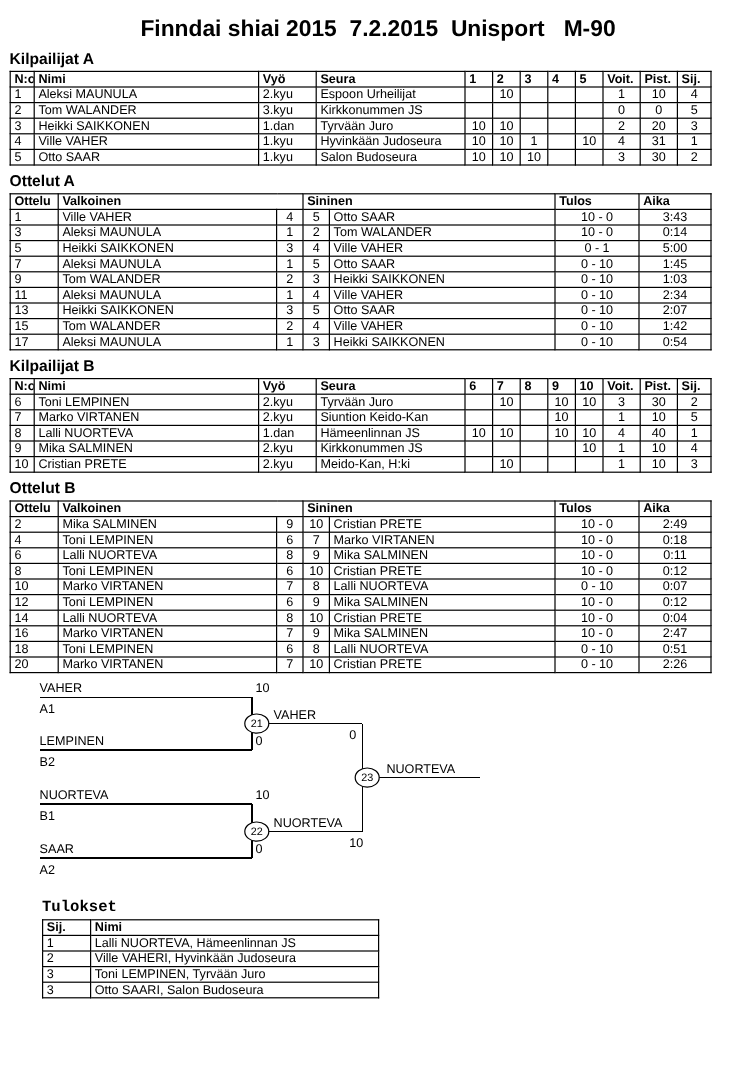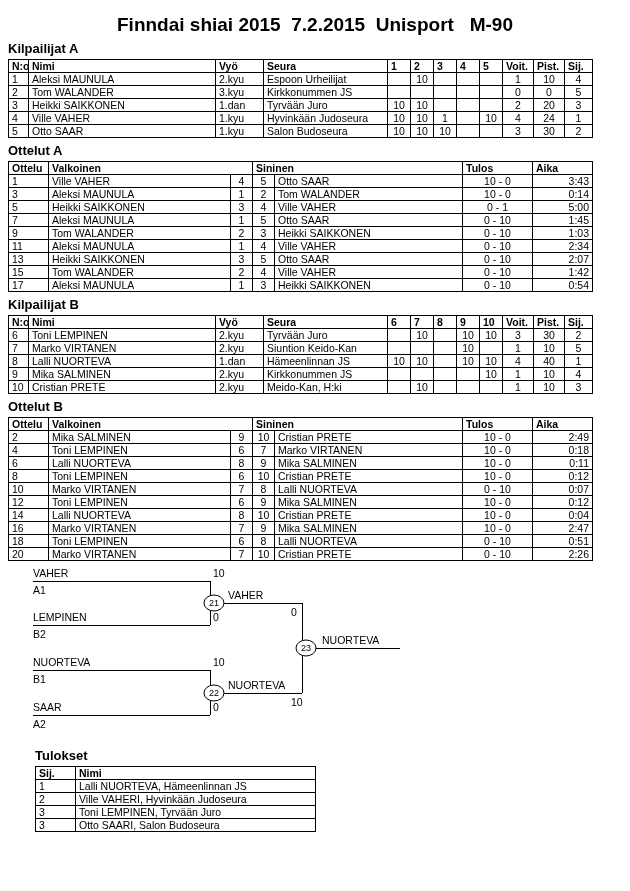--- a/index.html
+++ b/index.html
@@ -4,29 +4,29 @@
 <style>
   * { margin:0; padding:0; box-sizing:border-box; }
   html,body { width:630px; height:891px; background:#fff; color:#000;
     font-family:"Liberation Sans", sans-serif; overflow:hidden; }
   .page { width:630px; height:891px; position:relative; }
   .title { font-size:19px; font-weight:bold; text-align:center; white-space:pre; padding-top:14px; }
   .count { width:584px; margin-left:8px; text-align:right; font-size:10px; font-weight:bold; margin-top:8px; }
   .sec-heading { font-size:13px; font-weight:bold; margin:5px 0 3px 8px; }
   .h-k { width:500px; }
   .h-o { width:584px; }
-  .h-t { width:280px; margin-left:35px; }
+  .h-t { width:280px; margin-left:35px;font-family:Liberation Mono, monospace; }
   table { border-collapse:collapse; table-layout:fixed; width:584px; margin-left:8px; font-size:10.5px; }
   .t-tulokset { width:280px; margin-left:35px; }
   th,td { border:1px solid #000; height:13px; line-height:12px; padding:0 3px;
     overflow:hidden; white-space:nowrap; }
   th { font-weight:bold; text-align:left; }
   td.l { text-align:left; }
   td.c { text-align:center; padding:0 1px; }
-  td.r { text-align:right;margin-left:34px; }
+  td.r { text-align:center;margin-left:34px; }
   svg.bracket { display:block; margin-top:2px; }
   svg.bracket line { stroke:#000; stroke-width:1; shape-rendering:crispEdges; }
   svg.bracket ellipse { fill:#fff; stroke:#000; stroke-width:1; }
   svg.bracket text { font-family:"Liberation Sans", sans-serif; font-size:10.5px; fill:#000; }
   svg.bracket text.mnum { font-size:9px; text-anchor:middle; }
 </style>
 </head>
 <body>
 
 <div class="page">
@@ -117,21 +117,21 @@
           <td class="l">4</td>
           <td class="l">Ville VAHER</td>
           <td class="l">1.kyu</td>
           <td class="l">Hyvinkään Judoseura</td>
           <td class="c">10</td>
           <td class="c">10</td>
           <td class="c">1</td>
           <td class="c"></td>
           <td class="c">10</td>
           <td class="c">4</td>
-          <td class="c">24</td>
+          <td class="c">31</td>
           <td class="c">1</td>
         </tr>
 
         <tr>
           <td class="l">5</td>
           <td class="l">Otto SAAR</td>
           <td class="l">1.kyu</td>
           <td class="l">Salon Budoseura</td>
           <td class="c">10</td>
           <td class="c">10</td>

